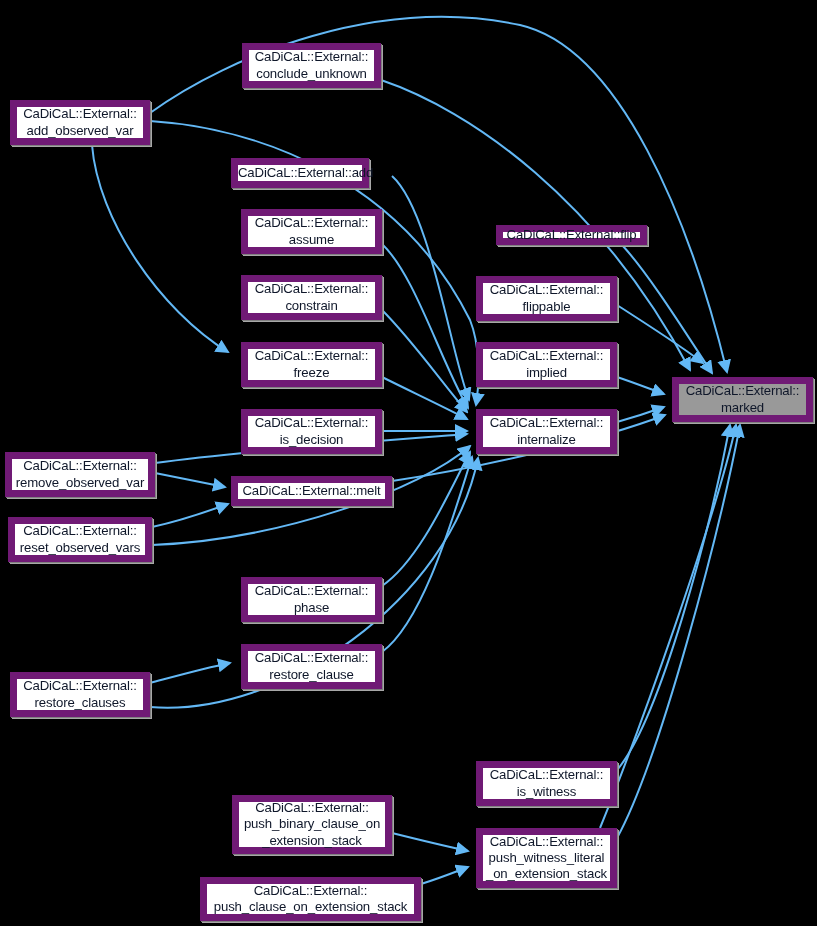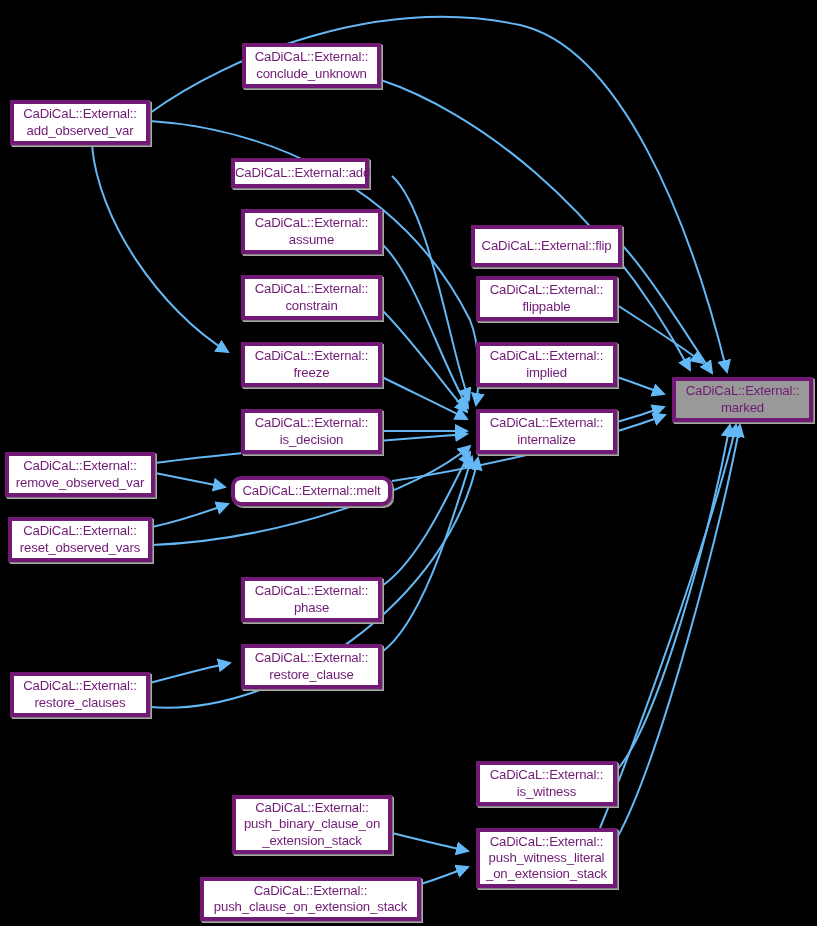--- a/index.html
+++ b/index.html
@@ -19,27 +19,27 @@
     position: absolute;
     left: 0; top: 0;
     width: 817px;
     height: 926px;
     pointer-events: none;
   }
   .node {
     position: absolute;
     box-sizing: border-box;
     background: #ffffff;
-    border: 4px solid #701a75;
+    border: 7px solid #701a75;
     box-shadow: 1px 1px 0 0 #808080, 2px 2px 0 0 #a8a8a8;
     display: flex;
     align-items: center;
     justify-content: center;
     text-align: center;
-    color: #701a75;
+    color: #0f172a;
     font-size: 13.2px;
     line-height: 1.23;
     letter-spacing: -0.15px;
     white-space: pre-line;
     cursor: pointer;
   }
   .node.highlight {
     background: #999999;
   }
   .node span {
@@ -89,38 +89,38 @@
       </g>
   </svg>
   <div id="node-layer">
       <div class="node" style="left: 242px; top: 43px; width: 139px; height: 45px;"><span>CaDiCaL::External::
 conclude_unknown</span></div>
       <div class="node" style="left: 10px; top: 100px; width: 140px; height: 45px;"><span>CaDiCaL::External::
 add_observed_var</span></div>
       <div class="node" style="left: 231px; top: 158px; width: 138px; height: 30px;"><span>CaDiCaL::External::add</span></div>
       <div class="node" style="left: 241px; top: 209px; width: 141px; height: 45px;"><span>CaDiCaL::External::
 assume</span></div>
-      <div class="node" style="left: 471px; top: 225px; width: 151px; height: 42px;"><span>CaDiCaL::External::flip</span></div>
+      <div class="node" style="left: 496px; top: 225px; width: 151px; height: 20px;"><span>CaDiCaL::External::flip</span></div>
       <div class="node" style="left: 241px; top: 275px; width: 141px; height: 45px;"><span>CaDiCaL::External::
 constrain</span></div>
       <div class="node" style="left: 476px; top: 276px; width: 141px; height: 45px;"><span>CaDiCaL::External::
 flippable</span></div>
       <div class="node" style="left: 241px; top: 342px; width: 141px; height: 45px;"><span>CaDiCaL::External::
 freeze</span></div>
       <div class="node" style="left: 476px; top: 342px; width: 141px; height: 45px;"><span>CaDiCaL::External::
 implied</span></div>
       <div class="node highlight" style="left: 672px; top: 377px; width: 141px; height: 45px;"><span>CaDiCaL::External::
 marked</span></div>
       <div class="node" style="left: 241px; top: 409px; width: 141px; height: 45px;"><span>CaDiCaL::External::
 is_decision</span></div>
       <div class="node" style="left: 476px; top: 409px; width: 141px; height: 45px;"><span>CaDiCaL::External::
 internalize</span></div>
       <div class="node" style="left: 5px; top: 452px; width: 150px; height: 45px;"><span>CaDiCaL::External::
 remove_observed_var</span></div>
-      <div class="node" style="left: 231px; top: 476px; width: 161px; height: 30px; border-radius: 10px;"><span>CaDiCaL::External::melt</span></div>
+      <div class="node" style="left: 231px; top: 476px; width: 161px; height: 30px;"><span>CaDiCaL::External::melt</span></div>
       <div class="node" style="left: 8px; top: 517px; width: 144px; height: 45px;"><span>CaDiCaL::External::
 reset_observed_vars</span></div>
       <div class="node" style="left: 241px; top: 577px; width: 141px; height: 45px;"><span>CaDiCaL::External::
 phase</span></div>
       <div class="node" style="left: 241px; top: 644px; width: 141px; height: 45px;"><span>CaDiCaL::External::
 restore_clause</span></div>
       <div class="node" style="left: 10px; top: 672px; width: 140px; height: 45px;"><span>CaDiCaL::External::
 restore_clauses</span></div>
       <div class="node" style="left: 476px; top: 761px; width: 141px; height: 45px;"><span>CaDiCaL::External::
 is_witness</span></div>

